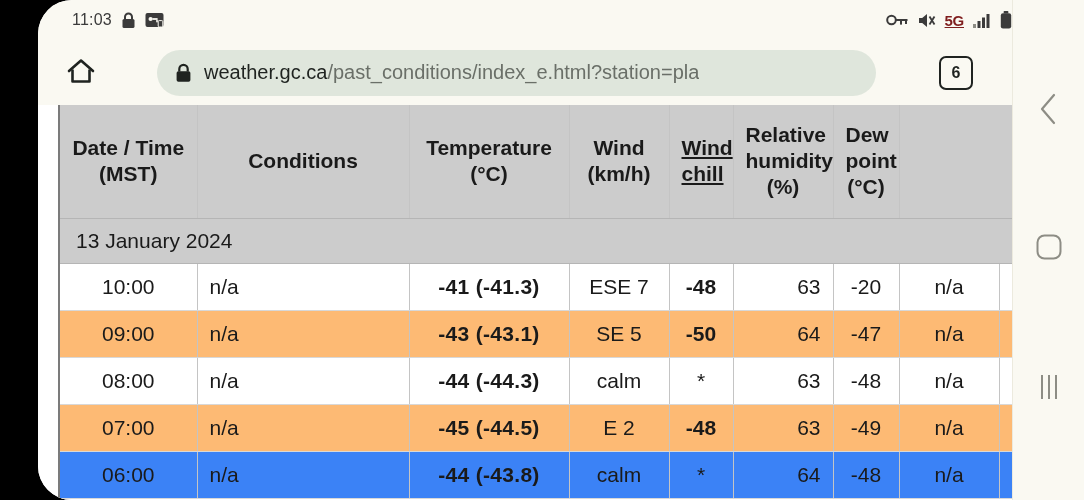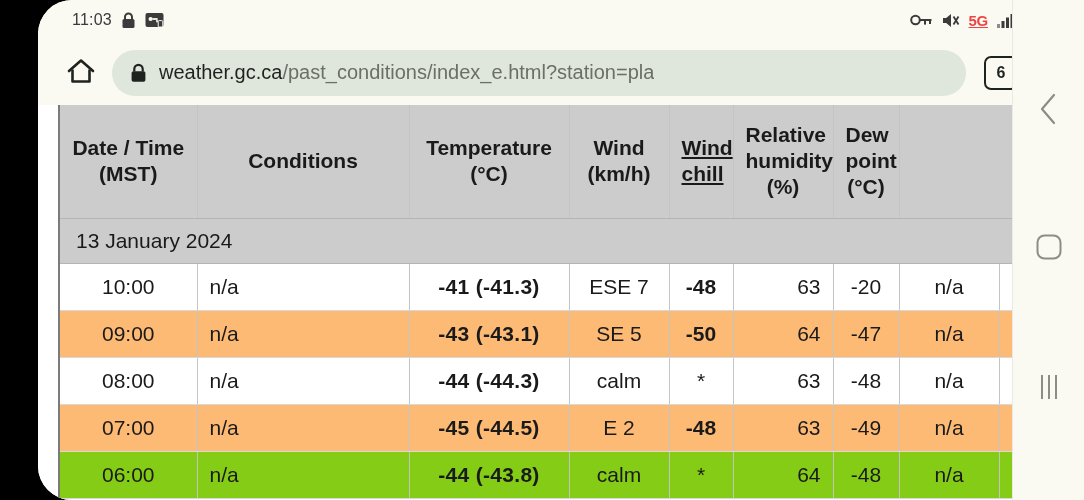--- a/index.html
+++ b/index.html
@@ -34,48 +34,49 @@
 
   
   #statusbar {
     position: absolute;
     left: 0; top: 0;
     width: 1046px; height: 40px;
     background: #faf9f2;
     display: flex;
     align-items: center;
     box-sizing: border-box;
-    padding: 0 12px 0 34px;
+    padding: 0 36px 0 34px;
   }
   .sb-left { display: flex; align-items: center; gap: 9px; }
   .sb-right { margin-left: auto; display: flex; align-items: center; gap: 9px; padding-right: 36px;}
   #clock {
     font-size: 16px;
     color: #3b3b3b;
     letter-spacing: 0.2px;
   }
   .sb-icon { display: inline-flex; align-items: center; justify-content: center; }
   #netlabel {
     font-size: 15px;
     font-weight: bold;
-    color: #ef4444;
+    color: #7f1d1d;
     letter-spacing: -0.3px;
     text-decoration: underline;
   }
 
   
   #toolbar {
     position: absolute;
     left: 0; top: 40px;
     width: 1046px; height: 65px;
     background: #faf9f2;
     display: flex;
     align-items: center;
     box-sizing: border-box;
     padding: 0 10px 0 18px;
+    gap: 45px;
   }
   #home-btn {
     width: 50px; height: 50px;
     display: flex; align-items: center; justify-content: center;
     flex: none;
   }
   #omnibox {
     flex: 1 1 auto;
     height: 46px;
     margin: 0 8px 0 6px;
@@ -163,21 +164,21 @@
     font-weight: normal;
     font-size: 21px;
     height: 45px;
     text-align: left;
     padding-left: 16px;
     border-right: none;
     border-bottom: 1px solid #b5b5b5;
   }
   tr.dataRow td { height: 47px; vertical-align: middle; }
   tr.alt td { background: #fdba74; }
-  tr.hl td  { background: #84cc16; }
+  tr.hl td  { background: #3b82f6; }
 
   td.c-time { text-align: center; padding-right: 22px; }
   td.c-cond { text-align: left; padding-left: 16px; }
   td.c-temp { text-align: center; font-weight: bold; letter-spacing: 0.3px; }
   td.c-wind { text-align: center; }
   td.c-chill{ text-align: center; font-weight: bold; }
   td.c-rh   { text-align: right; }
   td.c-dew  { text-align: center; }
   td.c-pres { text-align: center; }
   td.c-chill.plain { font-weight: normal; }

